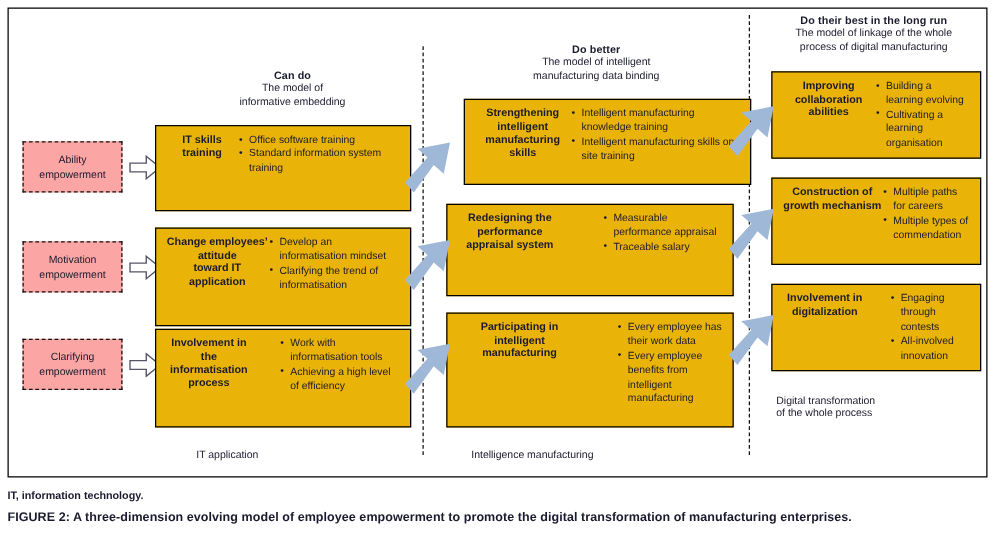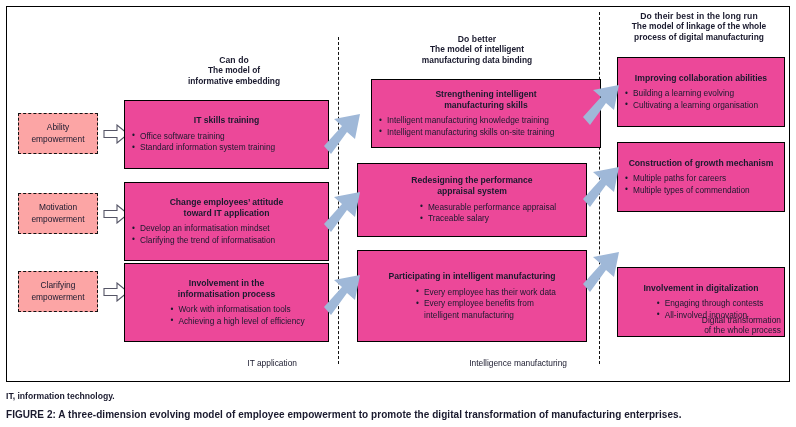--- a/index.html
+++ b/index.html
@@ -49,21 +49,21 @@
     line-height: 1.22;
     color: #1a1a2e;
   }
   .col-head .ch-title {
     font-weight: bold;
     font-size: 8.6px;
     display: block;
     letter-spacing: .1px;
   }
   .col-head .ch-sub {
-    font-weight: bold;
+    font-weight: normal;
     font-size: 8.4px;
     display: block;
   }
 
   
   .driver-box {
     position: absolute;
     border: 1.4px dashed #111111;
     box-sizing: border-box;
     display: flex;
@@ -74,24 +74,24 @@
     line-height: 1.32;
     color: #1a1a2e;
     background: #fca5a5;
   }
 
   
   .node-box {
     position: absolute;
     border: 1.2px solid #000000;
     box-sizing: border-box;
-    background: #ec4899;
+    background: #eab308;
     padding: 5px 7px;
     display: flex;
-    flex-direction: column;
+    flex-direction: row;
     justify-content: center;
   }
   .node-title {
     font-weight: bold;
     font-size: 8.6px;
     text-align: center;
     line-height: 1.25;
     margin-bottom: 5px;
     color: #1a1a2e;
     white-space: pre-line;
@@ -113,21 +113,21 @@
     content: "\2022";
     position: absolute;
     left: 0;
     top: -0.5px;
   }
   .bl-center > .node-bullets { margin: 0 auto; }
 
   
   .zone-label {
     position: absolute;
-    text-align: right;
+    text-align: left;
     font-size: 8.4px;
     line-height: 1.25;
     color: #1a1a2e;
     white-space: pre-line;
   }
 
   
   .hollow-arrow {
     position: absolute;
     width: 26px;
@@ -279,21 +279,21 @@
     </div>
 
     <div class="node-box" style="left:610px; top:135px; width:168px; height:70px;">
       <div class="node-title">Construction of growth mechanism</div>
       <ul class="node-bullets">
         <li>Multiple paths for careers</li>
         <li>Multiple types of commendation</li>
       </ul>
     </div>
 
-    <div class="node-box bl-center" style="left:610px; top:220px; width:168px; height:70px;margin-top:40px;">
+    <div class="node-box bl-center" style="left:610px; top:220px; width:168px; height:70px;">
       <div class="node-title">Involvement in digitalization</div>
       <ul class="node-bullets" style="padding-left:18px;">
         <li>Engaging through contests</li>
         <li>All-involved innovation</li>
       </ul>
     </div>
 
     <div class="blue-arrow" style="left:317px; top:107px; width:42px; height:40px;">
       <svg width="42" height="40" viewBox="0 0 42 40">
         <polygon points="0,32 18,12 10,5 36,0 31,25 23,18 7,40" fill="#9FB8D8"></polygon>

